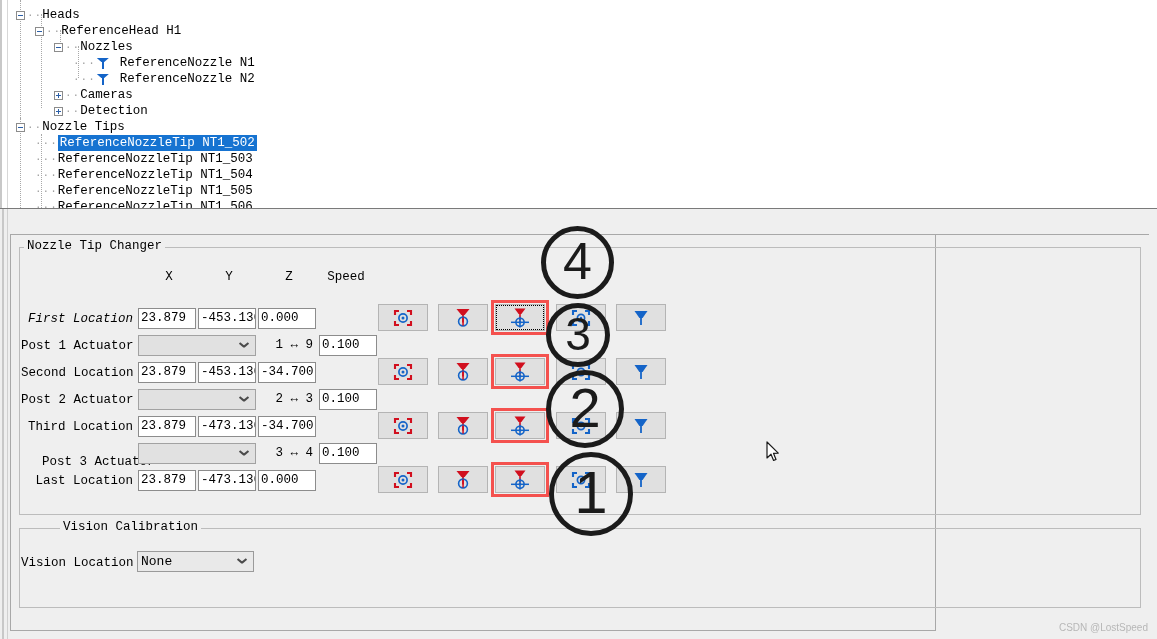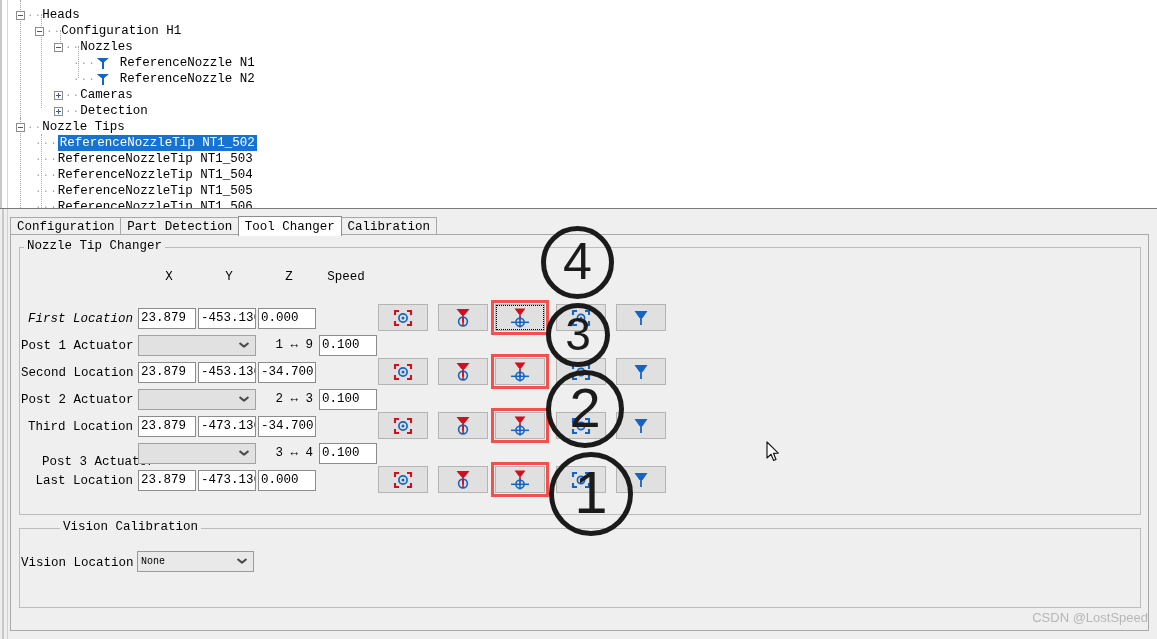--- a/index.html
+++ b/index.html
@@ -64,21 +64,21 @@
   .tab{
     position:absolute;top:1px;height:18px;line-height:18px;
     padding:0 6px;box-sizing:border-box;
     background:#efefef;border:1px solid #a8a8a8;border-bottom:none;
     font-family:"Liberation Mono","DejaVu Sans Mono",monospace;font-size:12.5px;
     color:#000;white-space:nowrap;
   }
   .tab.active{background:#ffffff;top:0;height:20px;line-height:20px;border-color:#8d8d8d;z-index:3;}
   #tab-underline{position:absolute;left:10px;top:25px;width:1139px;height:1px;background:#a8a8a8;}
   #tabcontent{
-    position:absolute;left:10px;top:26px;width:1139px;height:396px;
+    position:absolute;left:10px;top:26px;width:926px;height:396px;
     background:#efefef;border:1px solid #a8a8a8;border-top:none;box-sizing:border-box;
   }
 
   
   .groupbox{position:absolute;box-sizing:border-box;border:1px solid #bcbcbc;}
   .grouptitle{
     position:absolute;background:#efefef;padding:0 3px;
     font-family:"Liberation Mono","DejaVu Sans Mono",monospace;font-size:12.5px;color:#000;
     white-space:nowrap;
   }
@@ -97,21 +97,21 @@
   .tfield{
     position:absolute;box-sizing:border-box;height:21px;
     border:1px solid #8c8c8c;background:#ffffff;
     font-family:"Liberation Mono","DejaVu Sans Mono",monospace;font-size:12.5px;
     color:#000;padding:0 2px;line-height:19px;white-space:nowrap;overflow:hidden;
   }
   
   .combo{
     position:absolute;box-sizing:border-box;height:21px;
     border:1px solid #a2a2a2;background:#e1e1e1;
-    font-family:"Liberation Mono","DejaVu Sans Mono",monospace;font-size:10px;
+    font-family:"Liberation Mono","DejaVu Sans Mono",monospace;font-size:13px;
     color:#000;padding:0 3px;line-height:19px;white-space:nowrap;overflow:hidden;
   }
   .combo.enabled{background:#e9e9e9;border-color:#9a9a9a;}
   .combo .chev{
     position:absolute;right:7px;top:6px;width:8px;height:8px;
   }
   .combo .chev::before,.combo .chev::after{
     content:"";position:absolute;top:2px;width:6px;height:1.6px;background:#4a4a4a;
   }
   .combo .chev::before{left:-1px;transform:rotate(40deg);}
@@ -131,62 +131,56 @@
 
   
   .circnum{
     position:absolute;border:5px solid #1b1b1b;border-radius:50%;
     font-family:"Liberation Sans","DejaVu Sans",sans-serif;
     color:#1b1b1b;text-align:center;font-weight:400;
     background:transparent;box-sizing:border-box;
   }
   
   #watermark{
-    position:absolute;right:9px;bottom:14px;
-    font-family:"Liberation Sans","DejaVu Sans",sans-serif;font-size:13px;color:#b7b7b7;
+    position:absolute;right:9px;bottom:6px;
+    font-family:"Liberation Sans","DejaVu Sans",sans-serif;font-size:10px;color:#b7b7b7;
     white-space:nowrap;
   }
   #cursor{position:absolute;left:766px;top:441px;width:14px;height:22px;}
 </style>
 </head>
 <body>
 
 <div id="tree-panel">
 
   <div class="vline" style="left:18px;top:0px;height:126px;"></div>
   <div class="vline" style="left:18px;top:118px;height:92px;"></div>
   <div class="vline" style="left:39px;top:14px;height:94px;"></div>
   <div class="vline" style="left:58px;top:30px;height:14px;"></div>
   <div class="vline" style="left:76px;top:46px;height:32px;"></div>
   <div class="vline" style="left:39px;top:134px;height:76px;"></div>
   <div id="tree-rows">
       <div class="tree-row" style="top: 7px; left: 14px;"><span class="exp"></span><span class="dots">··</span><span class="tree-label">Heads</span></div>
-      <div class="tree-row" style="top: 23px; left: 33px;"><span class="exp"></span><span class="dots">··</span><span class="tree-label">Configuration H1</span></div>
+      <div class="tree-row" style="top: 23px; left: 33px;"><span class="exp"></span><span class="dots">··</span><span class="tree-label">ReferenceHead H1</span></div>
       <div class="tree-row" style="top: 39px; left: 52px;"><span class="exp"></span><span class="dots">··</span><span class="tree-label">Nozzles</span></div>
       <div class="tree-row" style="top: 55px; left: 71px;"><span class="dots">···</span><span class="nz"></span><span style="display:inline-block;width:10px"></span><span class="tree-label">ReferenceNozzle N1</span></div>
       <div class="tree-row" style="top: 71px; left: 71px;"><span class="dots">···</span><span class="nz"></span><span style="display:inline-block;width:10px"></span><span class="tree-label">ReferenceNozzle N2</span></div>
       <div class="tree-row" style="top: 87px; left: 52px;"><span class="exp plus"></span><span class="dots">··</span><span class="tree-label">Cameras</span></div>
       <div class="tree-row" style="top: 103px; left: 52px;"><span class="exp plus"></span><span class="dots">··</span><span class="tree-label">Detection</span></div>
       <div class="tree-row" style="top: 119px; left: 14px;"><span class="exp"></span><span class="dots">··</span><span class="tree-label">Nozzle Tips</span></div>
       <div class="tree-row" style="top: 135px; left: 33px;"><span class="dots">···</span><span class="tree-label sel">ReferenceNozzleTip NT1_502</span></div>
       <div class="tree-row" style="top: 151px; left: 33px;"><span class="dots">···</span><span class="tree-label">ReferenceNozzleTip NT1_503</span></div>
       <div class="tree-row" style="top: 167px; left: 33px; text-align: right;"><span class="dots">···</span><span class="tree-label">ReferenceNozzleTip NT1_504</span></div>
       <div class="tree-row" style="top: 183px; left: 33px;"><span class="dots">···</span><span class="tree-label">ReferenceNozzleTip NT1_505</span></div>
       <div class="tree-row" style="top: 199px; left: 33px;"><span class="dots">···</span><span class="tree-label">ReferenceNozzleTip NT1_506</span></div>
     </div>
 </div>
 
 <div id="bottom-panel">
 
-  <div id="tabstrip">
-      <div class="tab" style="left: 0px;">Configuration</div>
-      <div class="tab" style="left: 110.15px;">Part Detection</div>
-      <div class="tab active" style="left: 227.85px;">Tool Changer</div>
-      <div class="tab" style="left: 330.45px;">Calibration</div>
-    </div>
   <div id="tab-underline"></div>
 
   <div id="tabcontent">
 
     <div class="groupbox" style="left:8px;top:12px;width:1122px;height:268px;"></div>
     <div class="grouptitle" style="left:13px;top:4px;">Nozzle Tip Changer</div>
 
     <div id="col-headers">
         <div class="colhdr" style="left: 128px; top: 35px; width: 60px;">X</div>
         <div class="colhdr" style="left: 188px; top: 35px; width: 60px;">Y</div>

